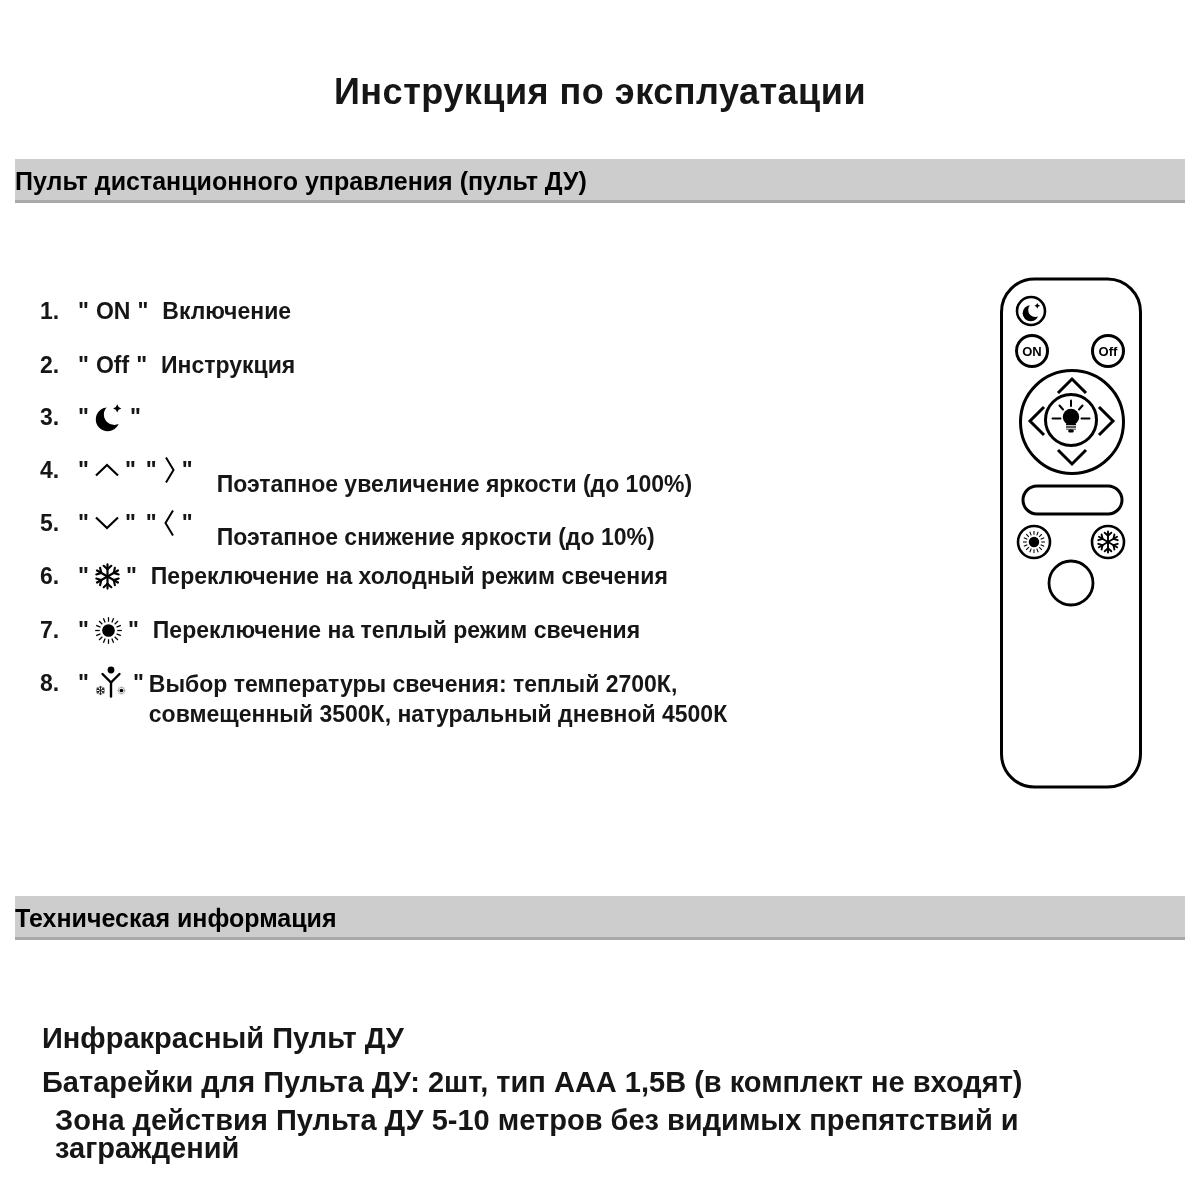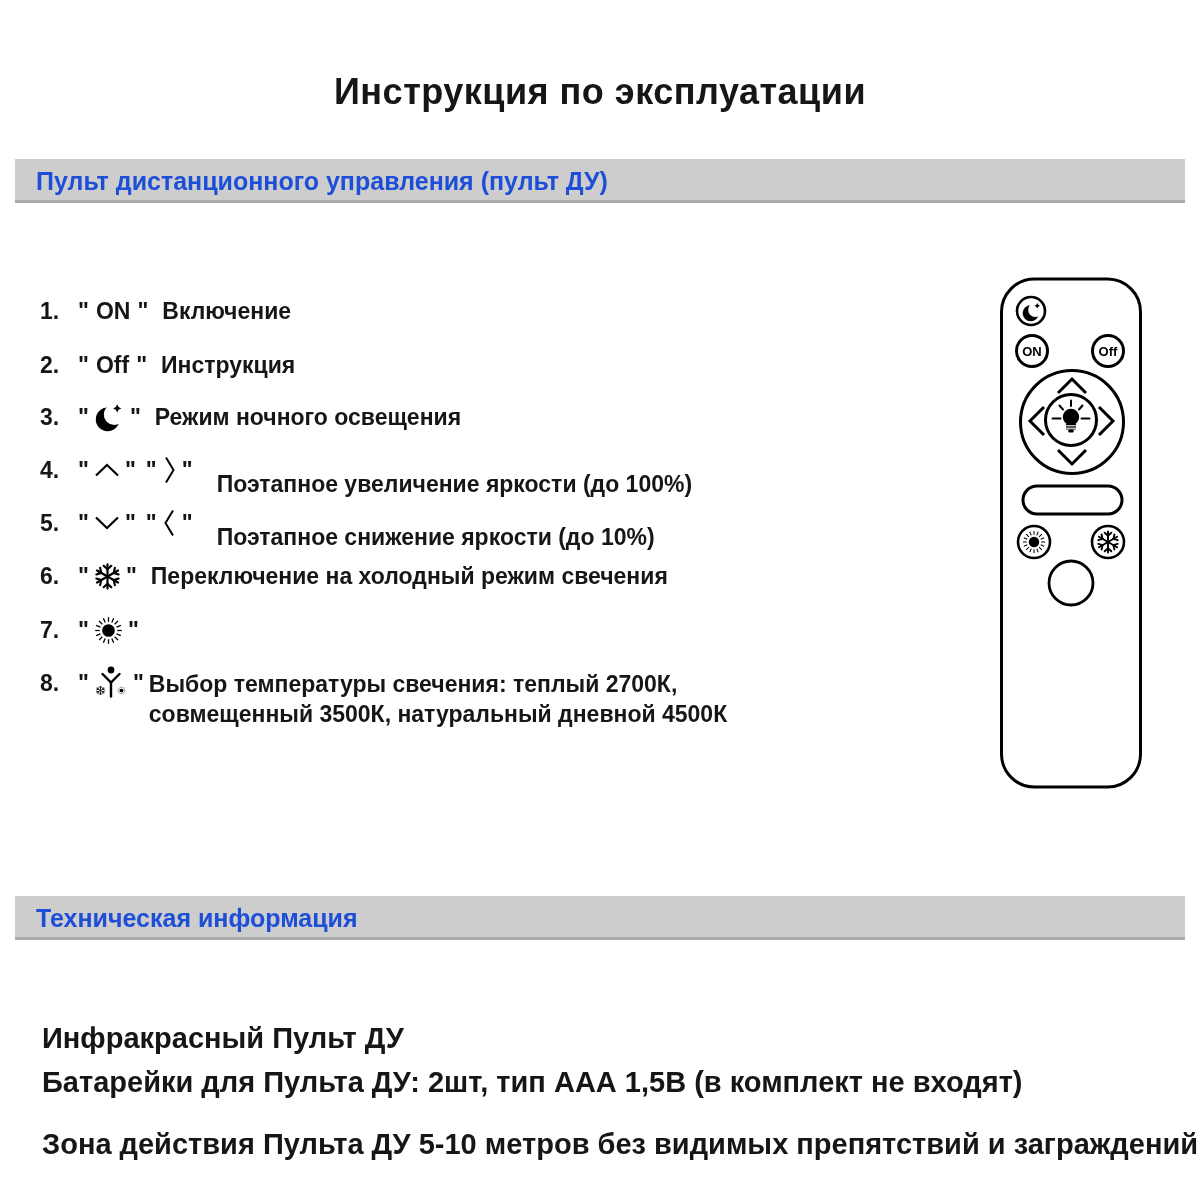--- a/index.html
+++ b/index.html
@@ -9,22 +9,22 @@
     font-family:"Liberation Sans","DejaVu Sans",sans-serif;
     color:#161616; overflow:hidden;
   }
   .title {
     position:absolute; top:71px; left:0; width:100%;
     text-align:center; font-size:36px; font-weight:700; letter-spacing:0.5px;
   }
   .bar {
     position:absolute; left:15px; right:15px; height:44px;
     background:#cdcdcd; border-bottom:3px solid #a9a9a9;
-    font-weight:700; font-size:25px; line-height:44px; padding-left:21px;
-    color:#1d4ed8;
+    font-weight:700; font-size:25px; line-height:44px; 
+    color:#000000;
   }
   .bar1 { top:159px; }
   .bar2 { top:896px; }
   .item {
     position:absolute; left:40px; display:flex; align-items:center;
     font-weight:700; font-size:23px; white-space:nowrap; height:38px;
   }
   .num { width:33px; }
   .q { margin:0 5px; }
   .keylabel { margin:0 2px; }
@@ -32,21 +32,21 @@
   .txt { margin-left:9px; }
   .txt-gap { margin-left:19px;margin-top:28px; }
   .item8 { align-items:flex-start; height:auto; }
   .item8 .head { display:flex; align-items:center; height:38px; }
   .txtcol { margin-top:6px; line-height:29.5px; white-space:nowrap; }
   .tech {
     position:absolute; left:42px; font-size:29px; font-weight:700; line-height:28px;
   }
   .tech1 { top:1024px; }
   .tech2 { top:1068px; }
-  .tech3 { top:1130px; }
+  .tech3 { top:1106px;margin-left:13px; }
   svg { display:block; }
   .defs { position:absolute; width:0; height:0; overflow:hidden; }
 </style>
 </head>
 <body>
 
 <svg class="defs" xmlns="http://www.w3.org/2000/svg">
   <defs>
     <g id="snowflake" stroke="#000" stroke-width="1.9" stroke-linecap="round" fill="none">
       <g transform="rotate(0)">
@@ -131,21 +131,20 @@
 
 <div class="item" style="top:398px;">
   <span class="num">3.</span>
   <span class="q">"</span>
   <span class="icon">
     <svg width="31" height="30" viewBox="-13.5 -14 27 27">
         <use href="#crescent" transform="scale(1.12)"></use>
       </svg>
   </span>
   <span class="q">"</span>
-  <span class="txt">Режим ночного освещения</span>
 </div>
 
 <div class="item" style="top:451px;">
   <span class="num">4.</span>
   <span class="q">"</span>
   <span class="icon">
     <svg width="26" height="16" viewBox="0 0 26 16">
         <polyline points="2,13.5 13,3 24,13.5" fill="none" stroke="#000" stroke-width="2.2"></polyline>
       </svg>
   </span>
@@ -193,20 +192,21 @@
 
 <div class="item" style="top:611px;">
   <span class="num">7.</span>
   <span class="q">"</span>
   <span class="icon">
     <svg width="29" height="29" viewBox="-14.5 -14.5 29 29">
         <use href="#sunburst" transform="scale(1.15)"></use>
       </svg>
   </span>
   <span class="q">"</span>
+  <span class="txt">Переключение на теплый режим свечения</span>
 </div>
 
 <div class="item item8" style="top:664px;">
   <div class="head">
     <span class="num">8.</span>
     <span class="q">"</span>
     <span class="icon">
       <svg width="34" height="38" viewBox="0 -1 34 37">
         <g stroke="#000" stroke-width="2.4" stroke-linecap="round">
           <line x1="17" y1="17" x2="8.5" y2="8.5"></line>

